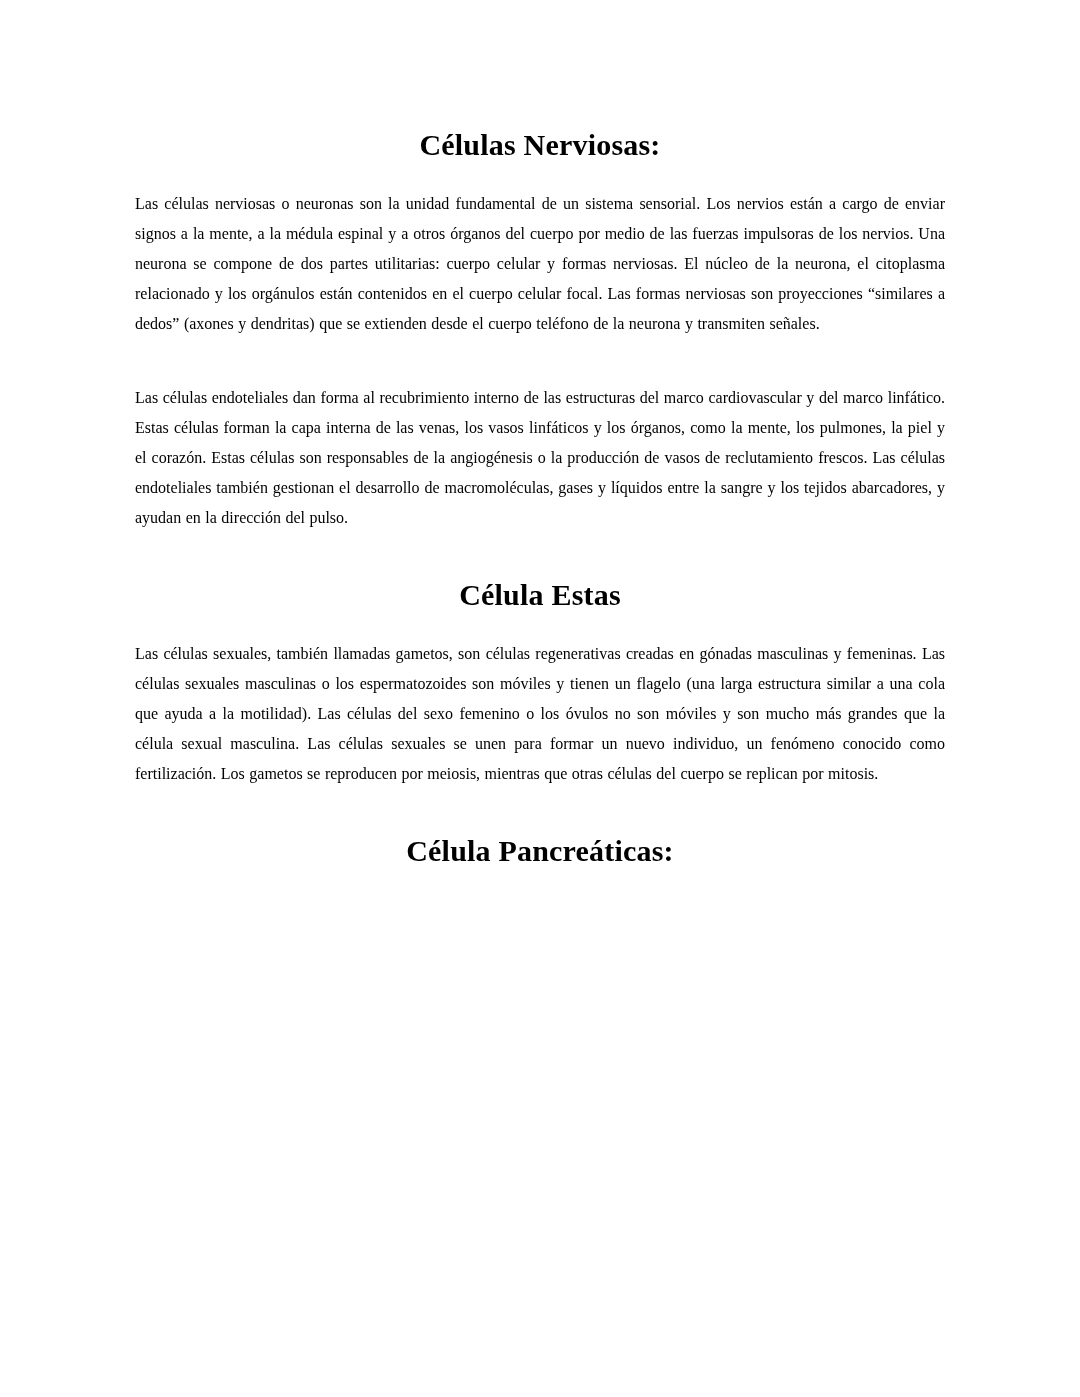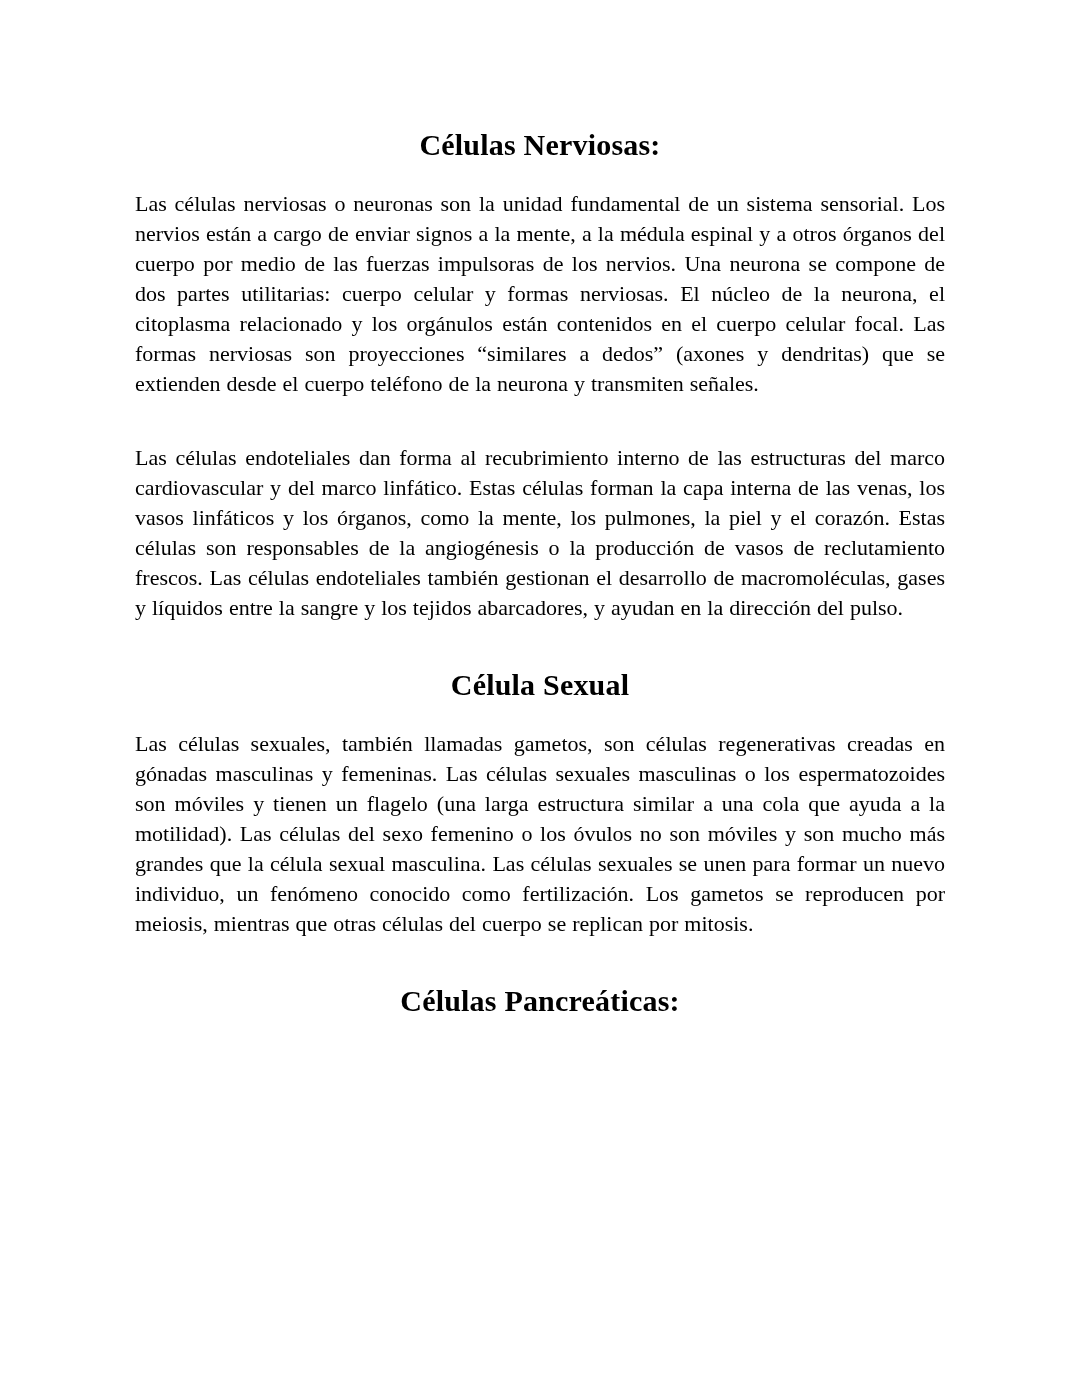--- a/index.html
+++ b/index.html
@@ -28,21 +28,21 @@
   }
   .section-heading {
     font-size: 30px;
     line-height: 36px;
     font-weight: bold;
     text-align: center;
     margin: 0 0 26px 0;
     letter-spacing: 0.2px;
   }
   .section-body {
-    font-size: 22px;
+    font-size: 16px;
     line-height: 30px;
     text-align: justify;
     margin: 8px 0 44px 0;
     word-spacing: 0.5px;
   }
 </style>
 </head>
 <body>
 
 <div class="page">
@@ -50,21 +50,21 @@
   <section class="doc-section">
     <h1 class="section-heading">Células Nerviosas:</h1>
     <p class="section-body">Las células nerviosas o neuronas son la unidad fundamental de un sistema sensorial. Los nervios están a cargo de enviar signos a la mente, a la médula espinal y a otros órganos del cuerpo por medio de las fuerzas impulsoras de los nervios. Una neurona se compone de dos partes utilitarias: cuerpo celular y formas nerviosas. El núcleo de la neurona, el citoplasma relacionado y los orgánulos están contenidos en el cuerpo celular focal. Las formas nerviosas son proyecciones “similares a dedos” (axones y dendritas) que se extienden desde el cuerpo teléfono de la neurona y transmiten señales.</p>
   </section>
 
   <section class="doc-section">
     <p class="section-body">Las células endoteliales dan forma al recubrimiento interno de las estructuras del marco cardiovascular y del marco linfático. Estas células forman la capa interna de las venas, los vasos linfáticos y los órganos, como la mente, los pulmones, la piel y el corazón. Estas células son responsables de la angiogénesis o la producción de vasos de reclutamiento frescos. Las células endoteliales también gestionan el desarrollo de macromoléculas, gases y líquidos entre la sangre y los tejidos abarcadores, y ayudan en la dirección del pulso.</p>
   </section>
 
   <section class="doc-section">
-    <h1 class="section-heading">Célula Sexual</h1>
+    <h1 class="section-heading">Célula Estas</h1>
     <p class="section-body">Las células sexuales, también llamadas gametos, son células regenerativas creadas en gónadas masculinas y femeninas. Las células sexuales masculinas o los espermatozoides son móviles y tienen un flagelo (una larga estructura similar a una cola que ayuda a la motilidad). Las células del sexo femenino o los óvulos no son móviles y son mucho más grandes que la célula sexual masculina. Las células sexuales se unen para formar un nuevo individuo, un fenómeno conocido como fertilización. Los gametos se reproducen por meiosis, mientras que otras células del cuerpo se replican por mitosis.</p>
   </section>
 
   <section class="doc-section">
-    <h1 class="section-heading">Células Pancreáticas:</h1>
+    <h1 class="section-heading">Célula Pancreáticas:</h1>
   </section>
 
 </div>
 
 </body></html>

